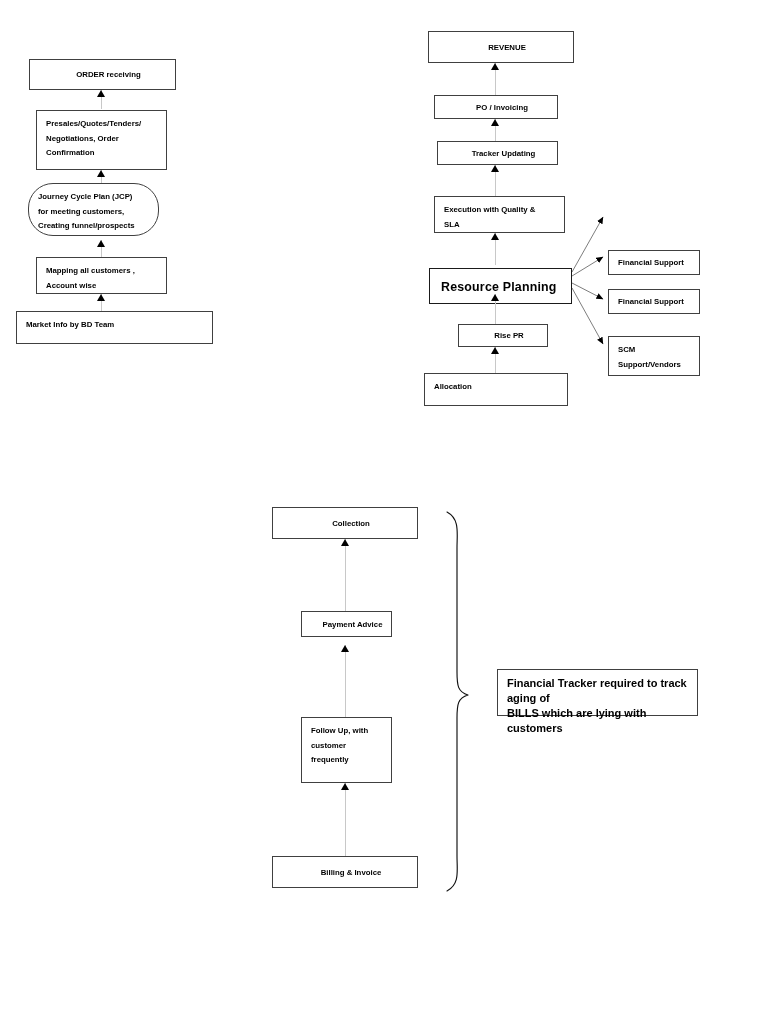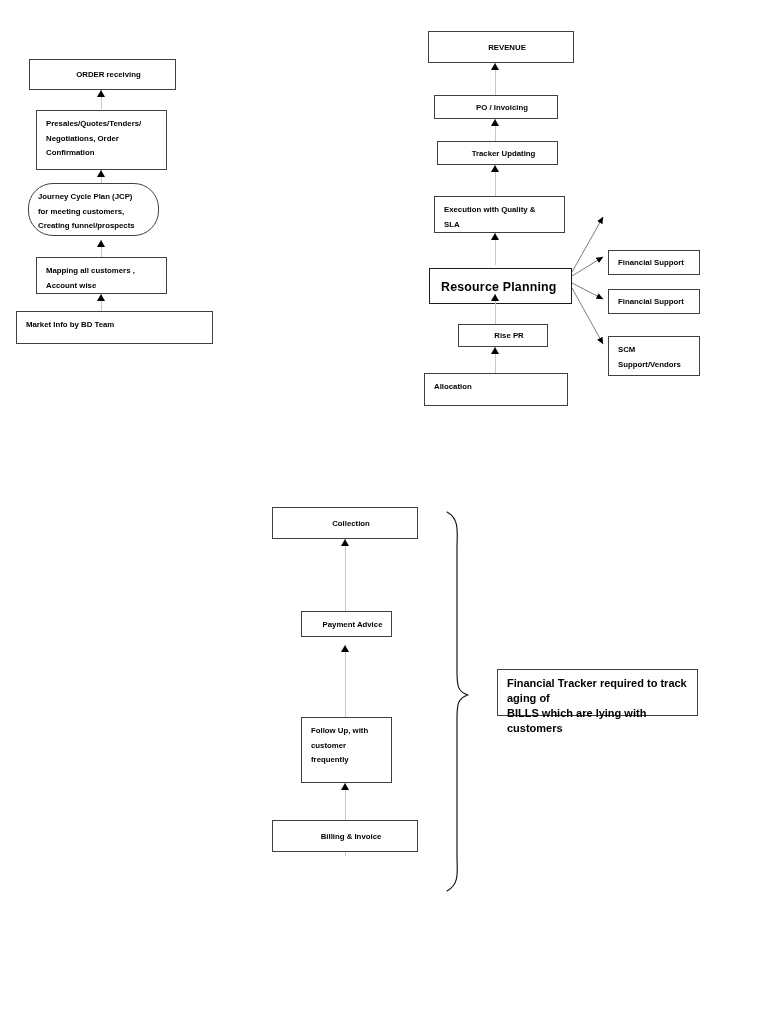--- a/index.html
+++ b/index.html
@@ -182,18 +182,18 @@
   <div class="vline" style="left:345px; top:645px; height:72px;"></div>
   <div class="arrow-up" style="left:341px; top:645px;"></div>
 
   <div class="node" style="left:301px; top:717px; width:91px; height:66px;">Follow Up, with
 customer
 frequently</div>
 
   <div class="vline" style="left:345px; top:783px; height:73px;"></div>
   <div class="arrow-up" style="left:341px; top:783px;"></div>
 
-  <div class="node center vcenter" style="left:272px; top:820px; width:146px; height:32px;">Billing &amp; Invoice</div>
+  <div class="node center vcenter" style="left:272px; top:856px; width:146px; height:32px;">Billing &amp; Invoice</div>
 
   <div class="node note" style="left:497px; top:669px; width:201px; height:47px;">Financial Tracker required to track aging of
 BILLS which are lying with customers</div>
 
 </div>
 
 </body></html>

